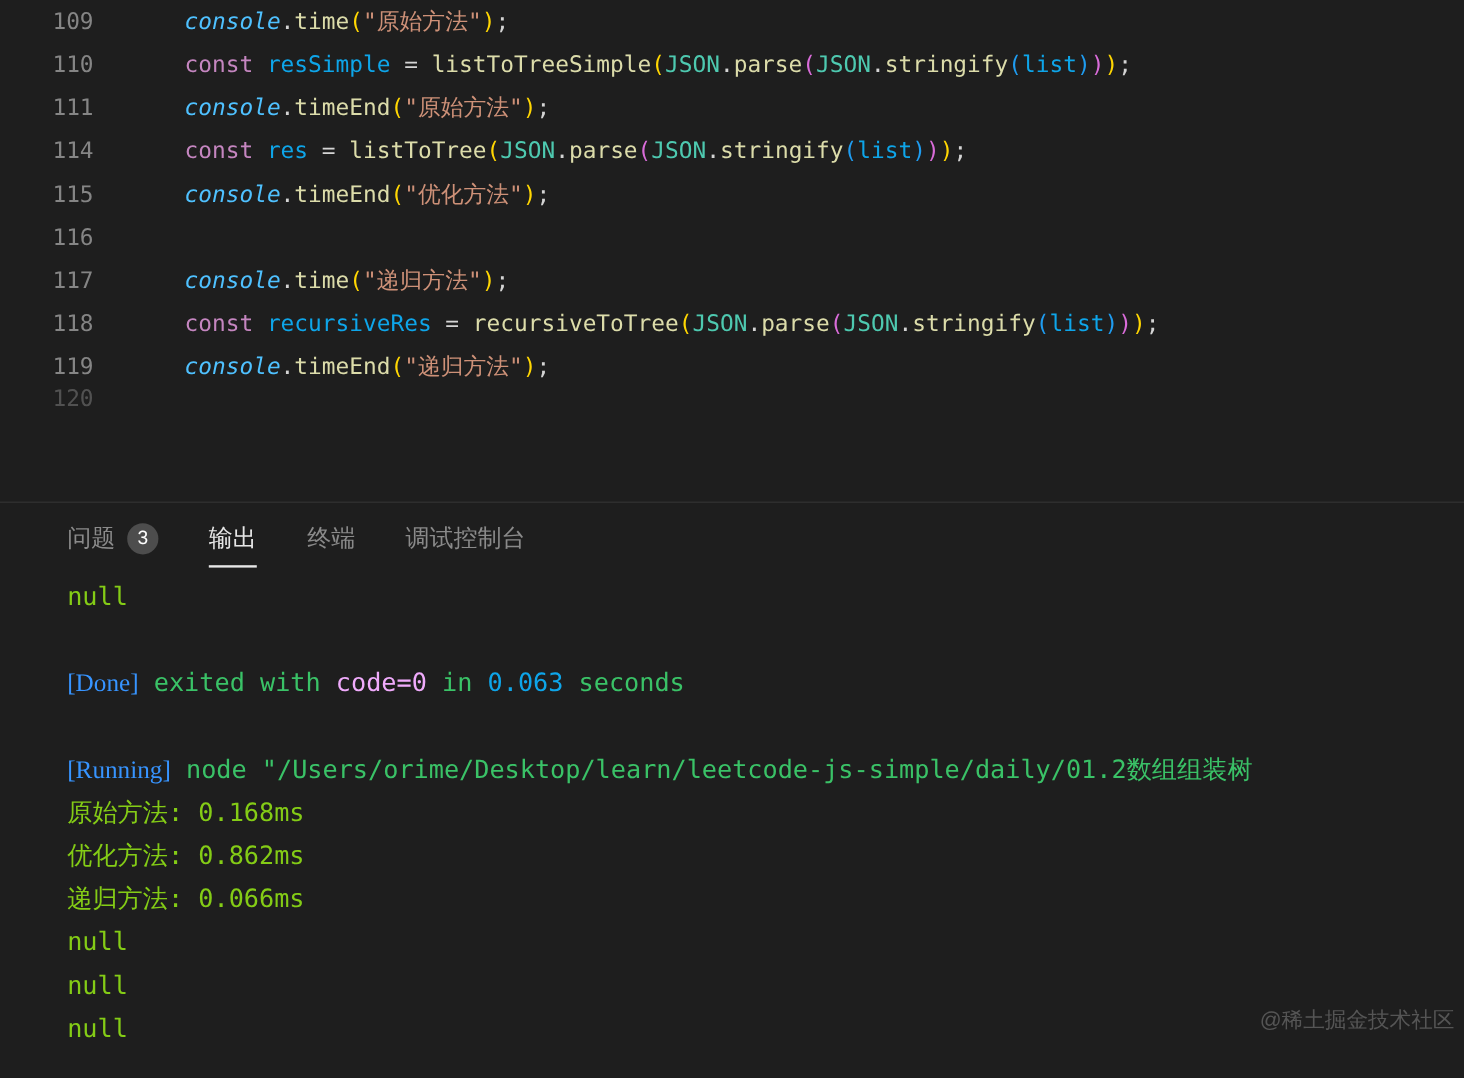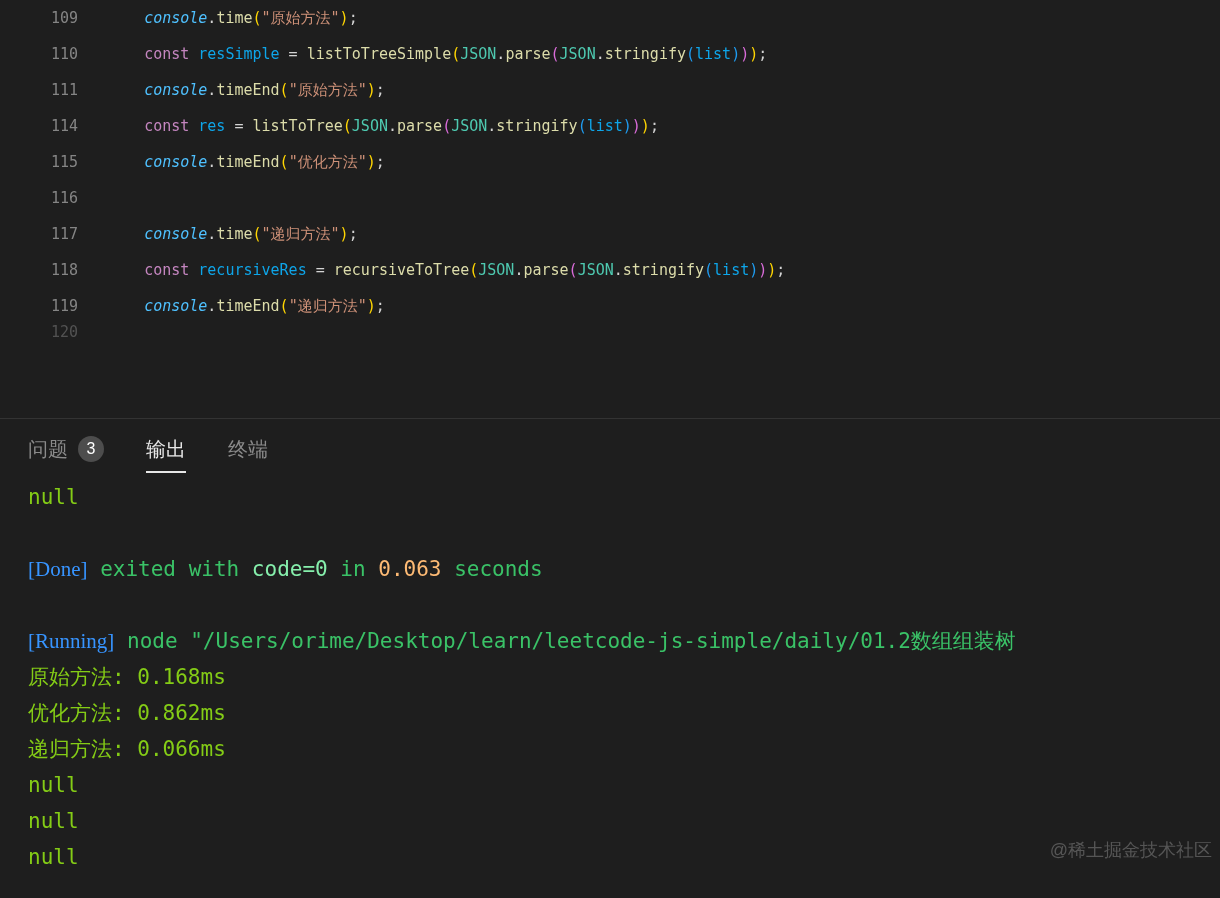--- a/index.html
+++ b/index.html
@@ -13,21 +13,21 @@
   }
   .editor-pane {
     height: 418px;
     overflow: hidden;
     position: relative;
   }
   .code-line {
     display: flex;
     align-items: center;
     height: 36px;
-    font-size: 15px;
+    font-size: 19px;
     white-space: pre;
   }
   .gutter {
     width: 108px;
     text-align: right;
     padding-right: 30px;
     color: #858585;
     user-select: none;
     font-variant-numeric: tabular-nums;
   }
@@ -49,20 +49,21 @@
   .tk-paren2 { color: #d96cd9; }      
   .tk-paren3 { color: #1f9cf0; }      
 
   
   .panel {
     height: 480px;
     border-top: 1px solid #333;
     background: #1e1e1e;
     display: flex;
     flex-direction: column;
+    padding-left: 28px;
   }
   .tab-bar {
     display: flex;
     align-items: center;
     height: 60px;
     padding: 0 28px;
     gap: 42px;
     font-size: 20px;
     color: #8a8a8a;
     font-family: -apple-system, "PingFang SC", "Microsoft YaHei", sans-serif;
@@ -106,22 +107,22 @@
     overflow: hidden;
     padding: 0 28px;
     font-size: 21px;
     line-height: 36px;
     font-family: "SF Mono", Monaco, Menlo, Consolas, monospace;
   }
   .term-line { white-space: pre; color: #d4d4d4; }
   .c-gray   { color: #84cc16; }
   .c-blue   { color: #3794ff; font-family: Liberation Serif, serif; }
   .c-green  { color: #3ac267; }
-  .c-purple { color: #86efac; }
-  .c-yellow { color: #fdba74; text-align: right; }
+  .c-purple { color: #f0abfc; }
+  .c-yellow { color: #0ea5e9; text-align: right; }
 
   .watermark {
     position: absolute;
     right: 8px;
     bottom: 36px;
     color: #6d6d6d;
     font-size: 18px;
     font-family: -apple-system, "PingFang SC", sans-serif;
     opacity: 0.7;
   }
@@ -151,20 +152,23 @@
         <div class="tab-item">
           <span>问题</span>
           <span class="badge">3</span>
         </div>
         <div class="tab-item active">
           <span>输出</span>
         </div>
         <div class="tab-item">
           <span>终端</span>
         </div>
+        <div class="tab-item">
+          <span>调试控制台</span>
+        </div>
       </div>
     <div class="terminal" id="terminal-output">
         <div class="term-line"><span class="c-gray">null</span></div>
         <div class="term-line">&nbsp;</div>
         <div class="term-line"><span class="c-blue">[Done]</span><span> </span><span class="c-green">exited with </span><span class="c-purple">code=0</span><span class="c-green"> in </span><span class="c-yellow">0.063</span><span class="c-green"> seconds</span></div>
         <div class="term-line">&nbsp;</div>
         <div class="term-line"><span class="c-blue">[Running]</span><span> </span><span class="c-green">node "/Users/orime/Desktop/learn/leetcode-js-simple/daily/01.2数组组装树</span></div>
         <div class="term-line"><span class="c-gray">原始方法: 0.168ms</span></div>
         <div class="term-line"><span class="c-gray">优化方法: 0.862ms</span></div>
         <div class="term-line"><span class="c-gray">递归方法: 0.066ms</span></div>

